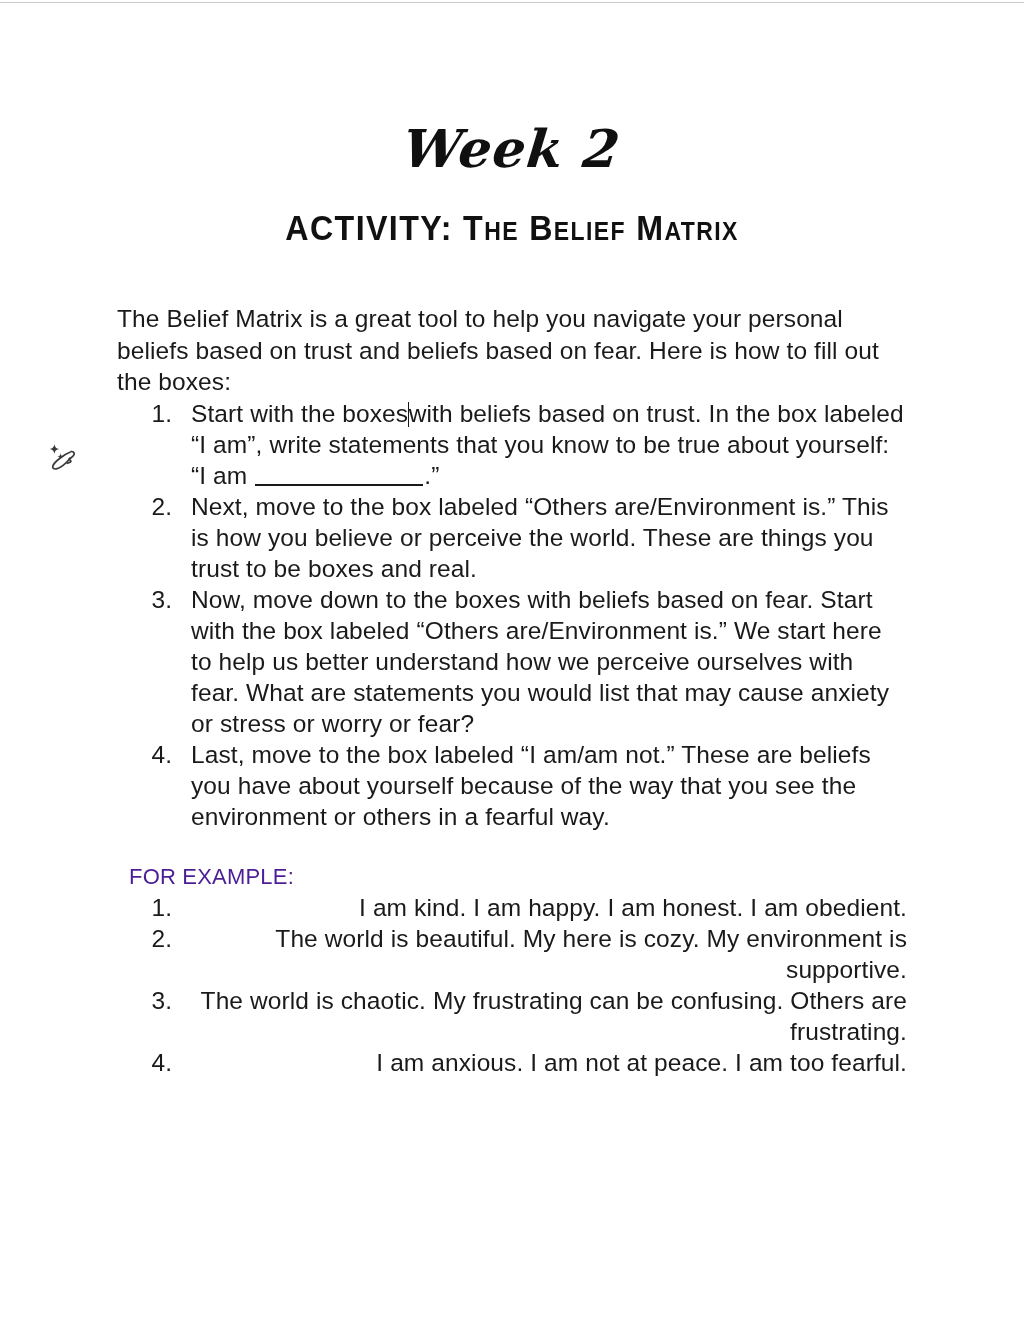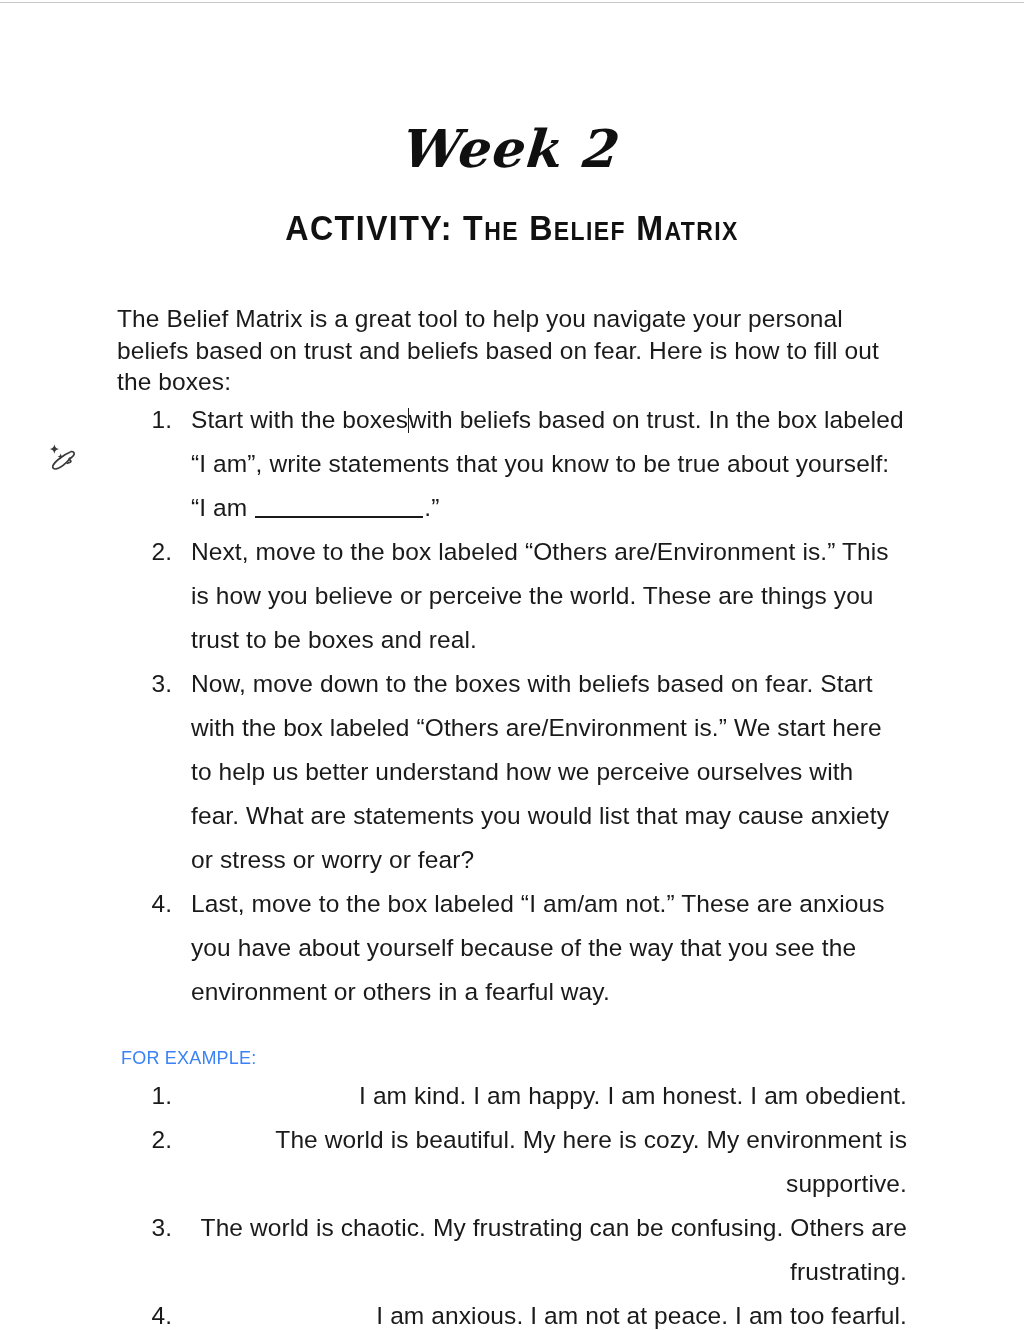--- a/index.html
+++ b/index.html
@@ -86,21 +86,21 @@
 
   
   ol.steps {
     margin: 0;
     padding: 0 0 0 62px;
     list-style-position: outside;
   }
 
   ol.steps > li {
     font-size: 24.5px;
-    line-height: 44px;
+    line-height: 31px;
     font-weight: 300;
     letter-spacing: 0.1px;
     color: #1a1a1a;
     padding-left: 12px;
     margin: 0;
   }
 
   ol.steps > li::marker {
     font-weight: 300;
   }
@@ -108,26 +108,26 @@
   .steps-primary {
     margin-top: 27px;
     max-width: 800px;
   }
 
   .steps-primary > li {
     max-width: 745px;
   }
 
   .for-example {
-    font-size: 18px;
+    font-size: 22px;
     line-height: 31.5px;
     font-weight: 400;
     letter-spacing: 0.2px;
-    margin: 29px 0 0 4px;
-    color: #3b82f6;
+    margin: 29px 0 0 12px;
+    color: #4c1d95;
   }
 
   .steps-examples {
     margin-top: 13px;
     text-align: right;
   }
 
   .steps-examples > li {
     max-width: 745px;
   }
@@ -205,21 +205,21 @@
   </div>
 
   <div class="content">
 
     <p class="intro">The Belief Matrix is a great tool to help you navigate your personal beliefs based on trust and beliefs based on fear. Here is how to fill out the boxes:</p>
 
     <ol class="steps steps-primary">
       <li><span>Start with the boxes</span><span class="caret"></span><span>with beliefs based on trust. In the box labeled “I am”, write statements that you know to be true about yourself: “I am </span><span class="blank-line"></span><span>.”</span></li>
       <li>Next, move to the box labeled “Others are/Environment is.” This is how you believe or perceive the world. These are things you trust to be boxes and real.</li>
       <li>Now, move down to the boxes with beliefs based on fear. Start with the box labeled “Others are/Environment is.” We start here to help us better understand how we perceive ourselves with fear. What are statements you would list that may cause anxiety or stress or worry or fear?</li>
-      <li>Last, move to the box labeled “I am/am not.” These are anxious you have about yourself because of the way that you see the environment or others in a fearful way.</li>
+      <li>Last, move to the box labeled “I am/am not.” These are beliefs you have about yourself because of the way that you see the environment or others in a fearful way.</li>
     </ol>
 
     <p class="for-example">FOR EXAMPLE:</p>
 
     <ol class="steps steps-examples">
       <li>I am kind. I am happy. I am honest. I am obedient.</li>
       <li>The world is beautiful. My here is cozy. My environment is supportive.</li>
       <li>The world is chaotic. My frustrating can be confusing. Others are frustrating.</li>
       <li>I am anxious. I am not at peace. I am too fearful.</li>
     </ol>

